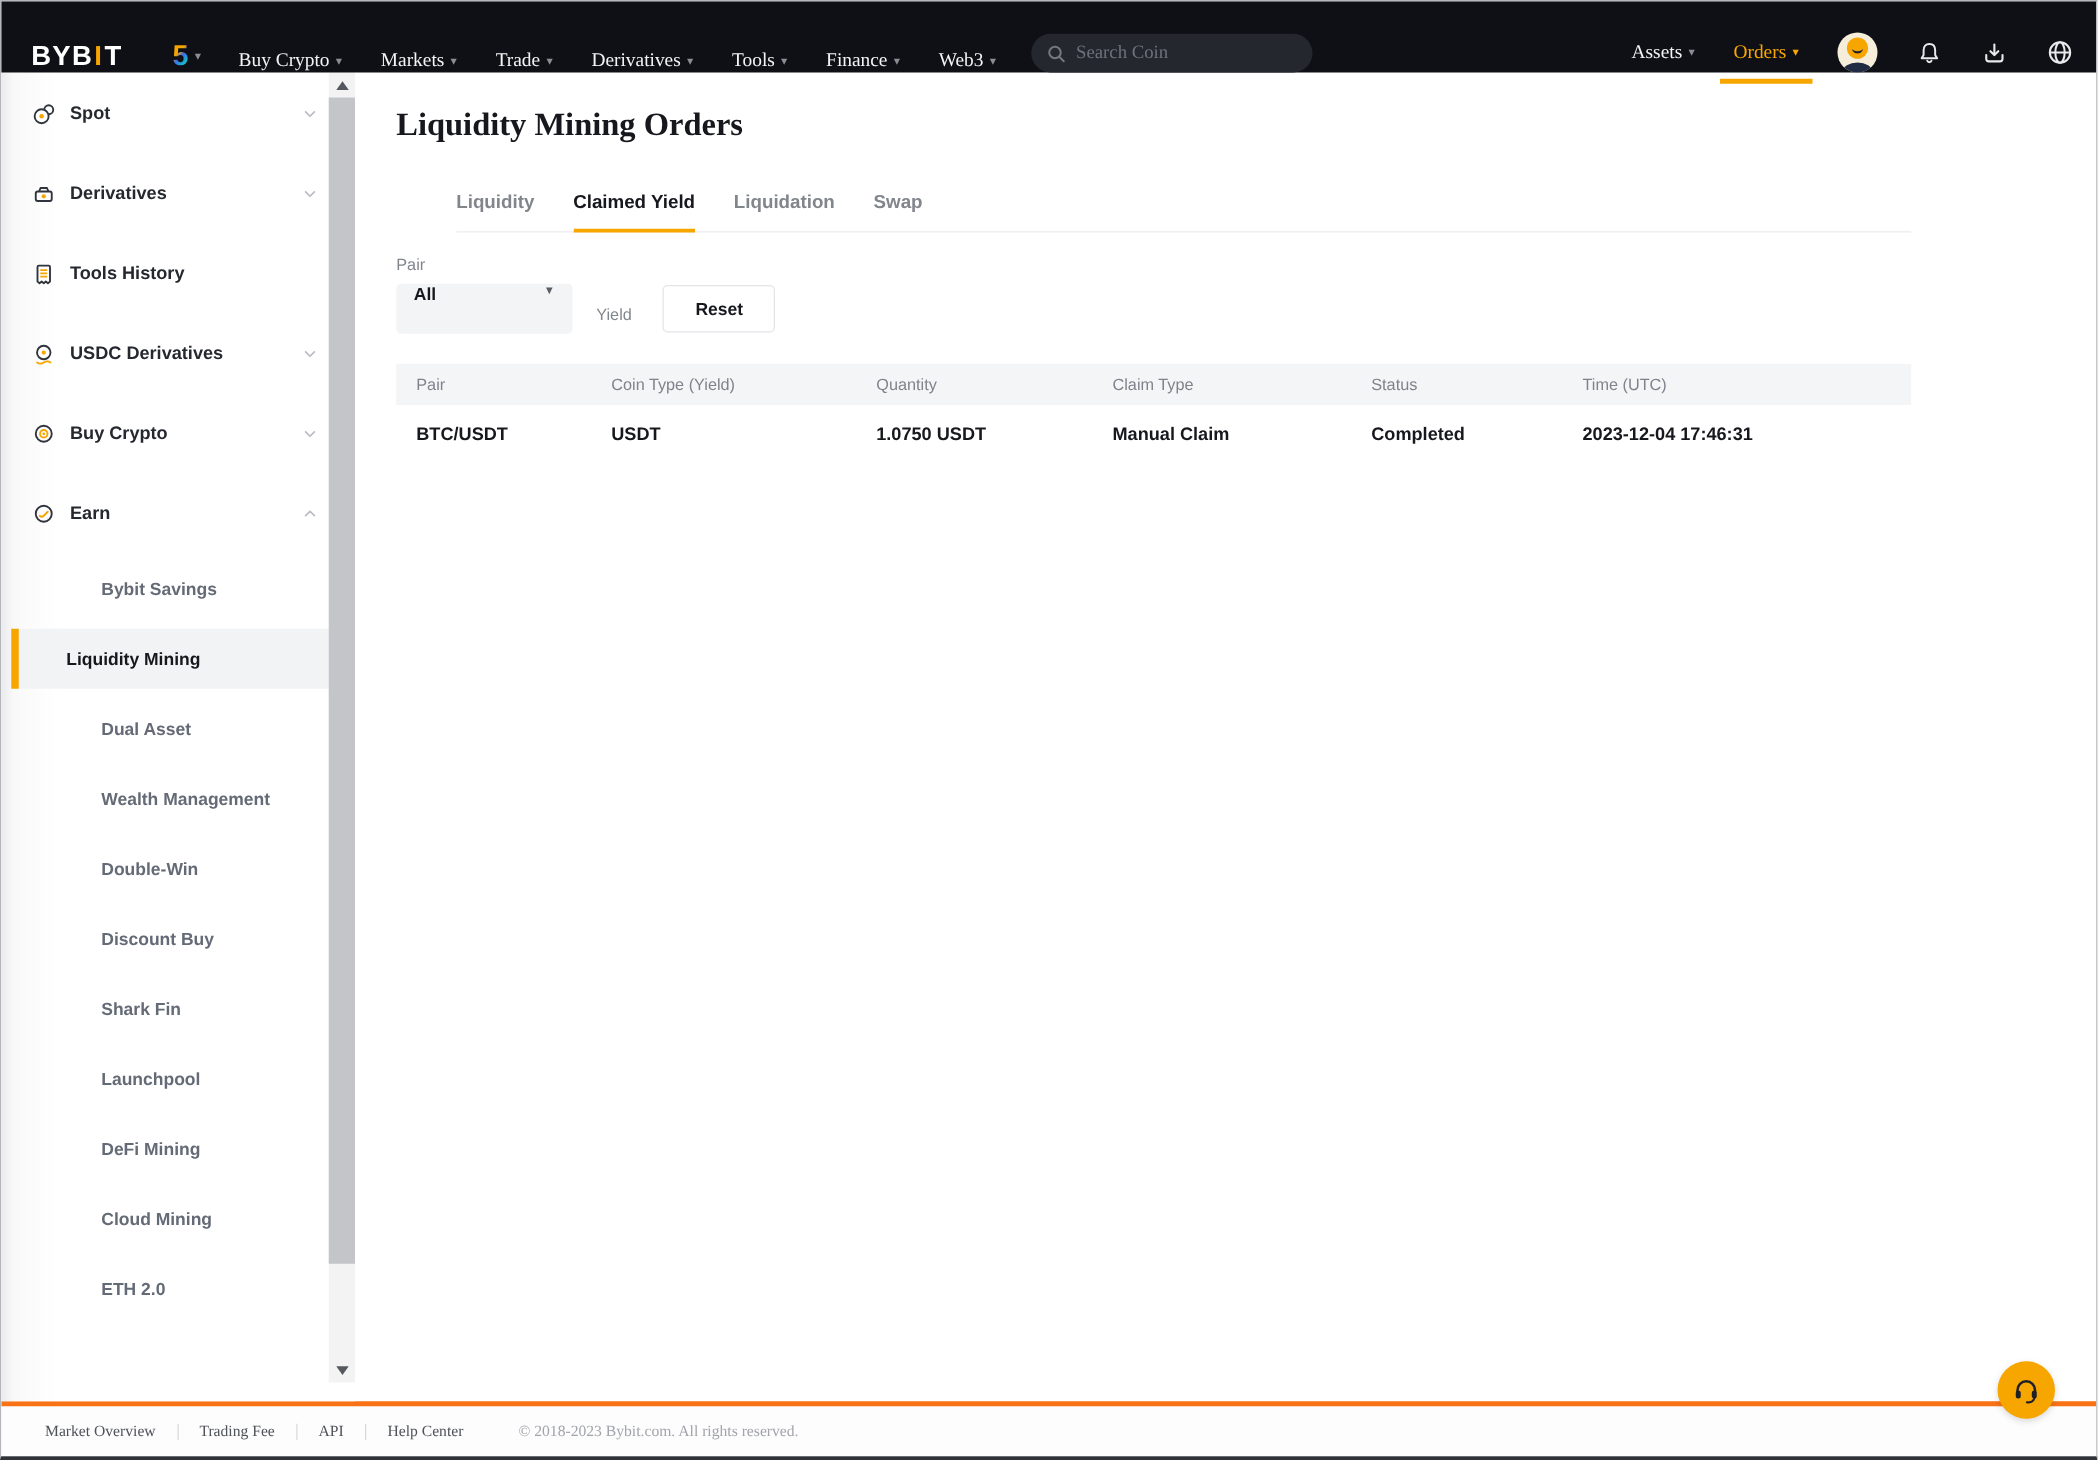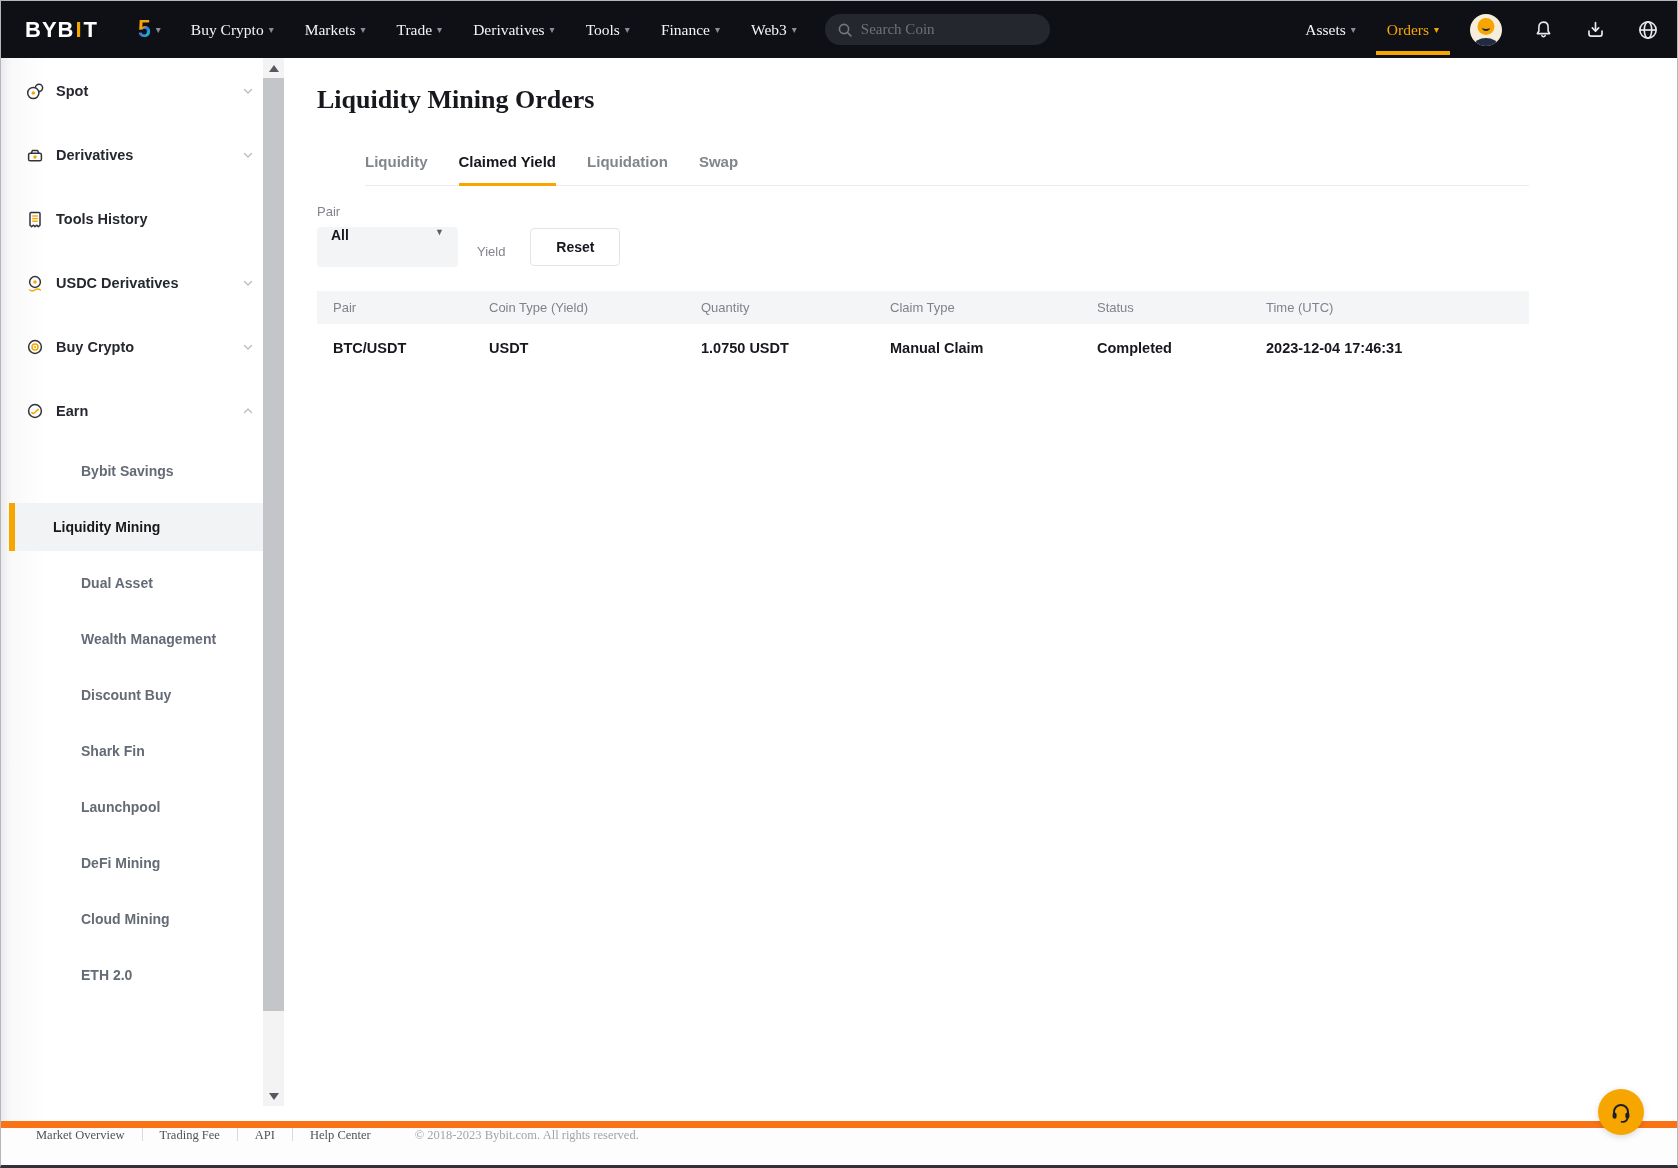--- a/index.html
+++ b/index.html
@@ -7,21 +7,21 @@
   body { font-family:"Liberation Sans", sans-serif; }
   .frame {
     position:relative; width:1678px; height:1168px; margin:0 auto;
     background:#fff; border:1px solid #b3b6bb; border-bottom:3px solid #303238;
     overflow:hidden; display:flex; flex-direction:column;
   }
   .serif { font-family:"Liberation Serif", serif; }
 
   
   .navbar {
-    height:57px; flex:0 0 57px; background:#0e1016; display:flex; align-items:center;
+    height:57px; flex:0 0 57px; background:#0e1016; display:flex; align-items:flex-end;
     padding:0 18px 0 24px; color:#fff; position:relative; z-index:5;
   }
   .logo { display:flex; align-items:center; font-weight:800; font-size:22px; letter-spacing:1px; cursor:pointer; }
   .logo .logo-accent { color:#f7a600; margin:0 1px; }
   .anniv { display:flex; align-items:center; margin-left:40px; cursor:pointer; }
   .anniv .five {
     font-weight:900; font-size:23px;
     background:linear-gradient(135deg,#f7a600 0%,#f7a600 38%,#3d6df0 52%,#15b7c9 72%,#f7a600 95%);
     -webkit-background-clip:text; background-clip:text; color:transparent;
   }
@@ -117,22 +117,22 @@
   .thead, .trow {
     display:grid; grid-template-columns:156px 212px 189px 207px 169px auto;
   }
   .thead { background:#f4f5f7; height:33px; align-items:center; }
   .thead .th { font-size:13px; color:#7f838c; padding-left:16px; white-space:nowrap; }
   .trow { height:47px; align-items:center; }
   .trow .td { font-size:14.5px; font-weight:600; color:#17181d; padding-left:16px; white-space:nowrap; }
 
   
   .footer {
-    flex:0 0 44px; border-top:7px solid #f97316; background:#fdfdfd;
-    display:flex; align-items:flex-start; padding-left:35px;
+    flex:0 0 44px; border-top:4px solid #f97316; background:#fdfdfd;
+    display:flex; align-items:center; padding-left:35px;
     font-family:"Liberation Serif", serif; font-size:12.5px;
   }
   .flink { color:#4f5258; cursor:pointer; white-space:nowrap; }
   .fdiv { width:1px; height:13px; background:#d8dadd; margin:0 17px; }
   .fcopy { color:#a1a4aa; margin-left:44px; }
 
   
   .help-fab {
     position:absolute; right:33px; bottom:30px; width:46px; height:46px; border-radius:50%;
     background:#f7a600; display:flex; align-items:center; justify-content:center; cursor:pointer;
@@ -324,20 +324,23 @@
           </div>
         <div class="sub-item active">
           <div class="active-bar"></div>
           <span>Liquidity Mining</span>
         </div>
         <div class="sub-item">
             <span>Dual Asset</span>
           </div>
         <div class="sub-item">
             <span>Wealth Management</span>
+          </div>
+        <div class="sub-item">
+            <span>Double-Win</span>
           </div>
         <div class="sub-item">
             <span>Discount Buy</span>
           </div>
         <div class="sub-item">
             <span>Shark Fin</span>
           </div>
         <div class="sub-item">
             <span>Launchpool</span>
           </div>

